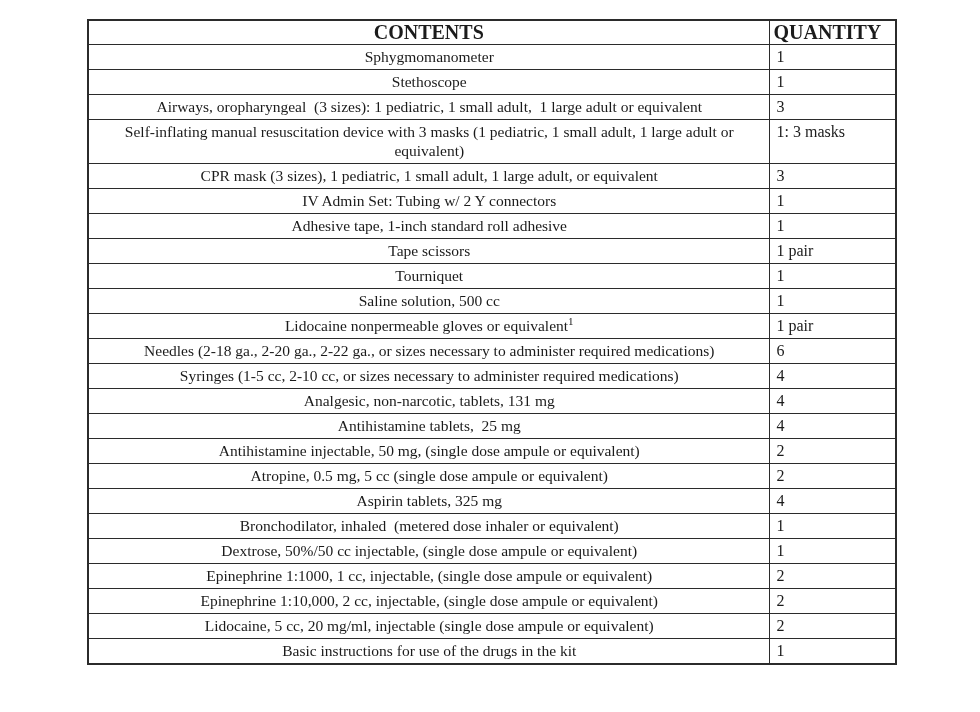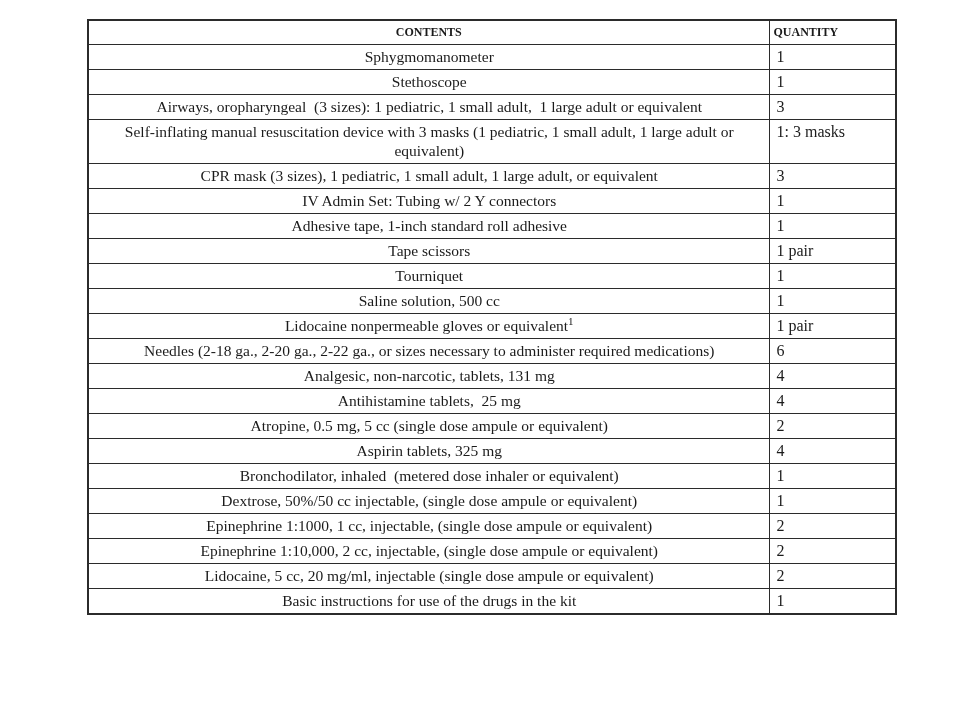--- a/index.html
+++ b/index.html
@@ -24,21 +24,21 @@
     table-layout: fixed;
     border: 2px solid #2b2b2b;
   }
   .kit-table col.col-contents { width: 681px; }
   .kit-table col.col-quantity { width: 127px; }
   .kit-table th, .kit-table td {
     border: 1px solid #2b2b2b;
     vertical-align: top;
   }
   .kit-table th {
-    font-size: 12px;
+    font-size: 20px;
     line-height: 18px;
     font-weight: bold;
     padding: 2px 4px 3px 4px;
   }
   .kit-table th.h-contents { text-align: center; }
   .kit-table th.h-quantity { text-align: left; }
   .kit-table td {
     font-size: 15.5px;
     line-height: 19px;
     padding: 2px 6px 3px 7px;
@@ -120,31 +120,39 @@
   <tr>
     <td class="c-contents"><span>Lidocaine nonpermeable gloves or equivalent</span><sup class="fnote">1</sup></td>
     <td class="c-quantity">1 pair</td>
   </tr>
 
   <tr>
     <td class="c-contents"><span>Needles (2-18 ga., 2-20 ga., 2-22 ga., or sizes necessary to administer required medications)</span></td>
     <td class="c-quantity">6</td>
   </tr>
 
+  <tr>
+    <td class="c-contents"><span>Syringes (1-5 cc, 2-10 cc, or sizes necessary to administer required medications)</span></td>
+    <td class="c-quantity">4</td>
+  </tr>
 
   <tr>
     <td class="c-contents"><span>Analgesic, non-narcotic, tablets, 131 mg</span></td>
     <td class="c-quantity">4</td>
   </tr>
 
   <tr>
     <td class="c-contents"><span>Antihistamine tablets,  25 mg</span></td>
     <td class="c-quantity">4</td>
   </tr>
 
+  <tr>
+    <td class="c-contents"><span>Antihistamine injectable, 50 mg, (single dose ampule or equivalent)</span></td>
+    <td class="c-quantity">2</td>
+  </tr>
 
   <tr>
     <td class="c-contents"><span>Atropine, 0.5 mg, 5 cc (single dose ampule or equivalent)</span></td>
     <td class="c-quantity">2</td>
   </tr>
 
   <tr>
     <td class="c-contents"><span>Aspirin tablets, 325 mg</span></td>
     <td class="c-quantity">4</td>
   </tr>

